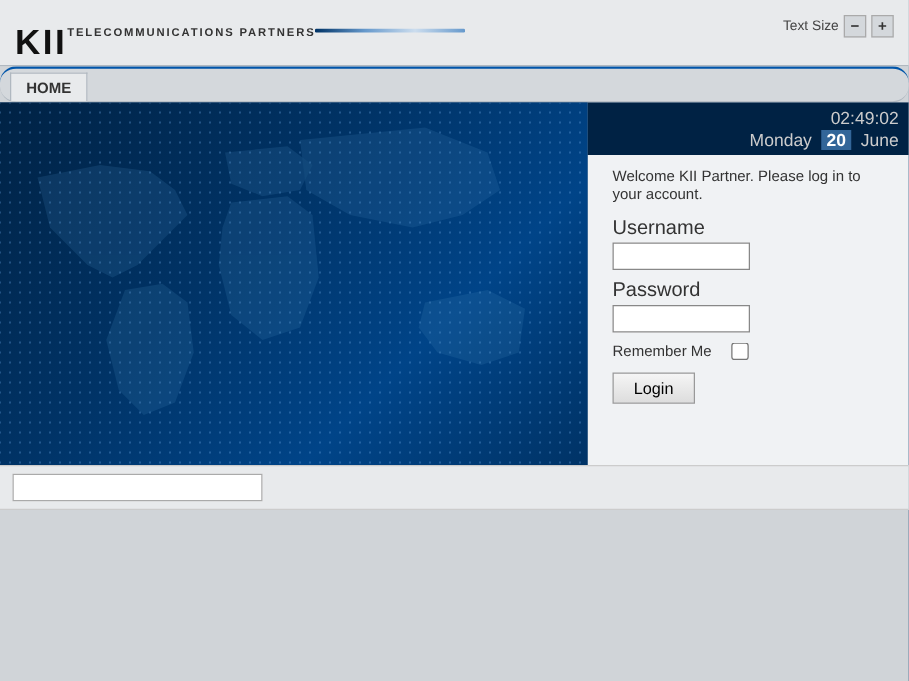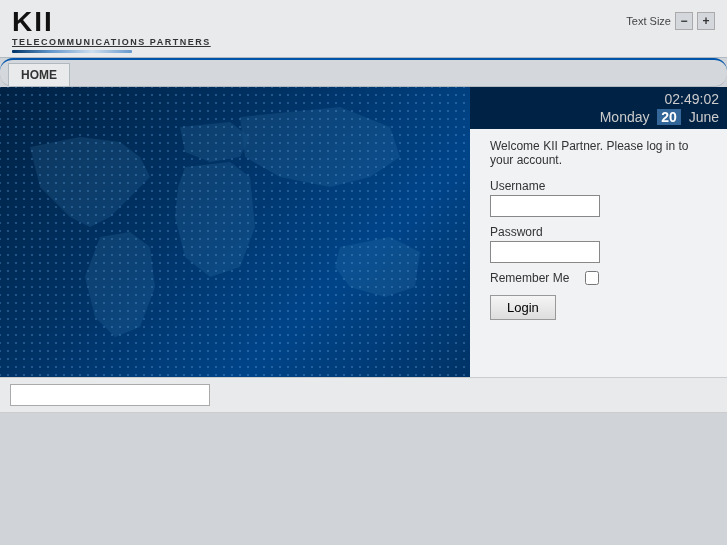--- a/index.html
+++ b/index.html
@@ -22,38 +22,38 @@
       background: #e8eaec;
       border-bottom: 1px solid #b0b8c0;
       padding: 8px 12px 4px 12px;
       display: flex;
       align-items: flex-start;
       justify-content: space-between;
     }
 
     .logo-area {
       display: flex;
-      flex-direction: column;
+      flex-direction: row;
+      margin-top: 12px;
     }
 
     .logo-kii {
       font-size: 28px;
       font-weight: bold;
       color: #111;
       letter-spacing: 2px;
       line-height: 1;
     }
 
     .logo-tagline {
       font-size: 9px;
       color: #333;
       letter-spacing: 1.5px;
       font-weight: bold;
       margin-top: 1px;
-      text-decoration: underline;
     }
 
     .logo-underline {
       height: 3px;
       background: linear-gradient(to right, #003366, #336699, #6699cc, #99bbdd, #ccddee, #99bbdd, #6699cc);
       margin-top: 3px;
       width: 120px;
       border-radius: 1px;
     }
 
@@ -165,21 +165,21 @@
       font-size: 12px;
       color: #333;
       margin-bottom: 12px;
     }
 
     .form-group {
       margin-bottom: 8px;
     }
 
     .form-label {
-      font-size: 12px;
+      font-size: 16px;
       color: #333;
       display: block;
       margin-bottom: 2px;
     }
 
     .form-input {
       width: 110px;
       height: 22px;
       border: 1px solid #888;
       background: white;

